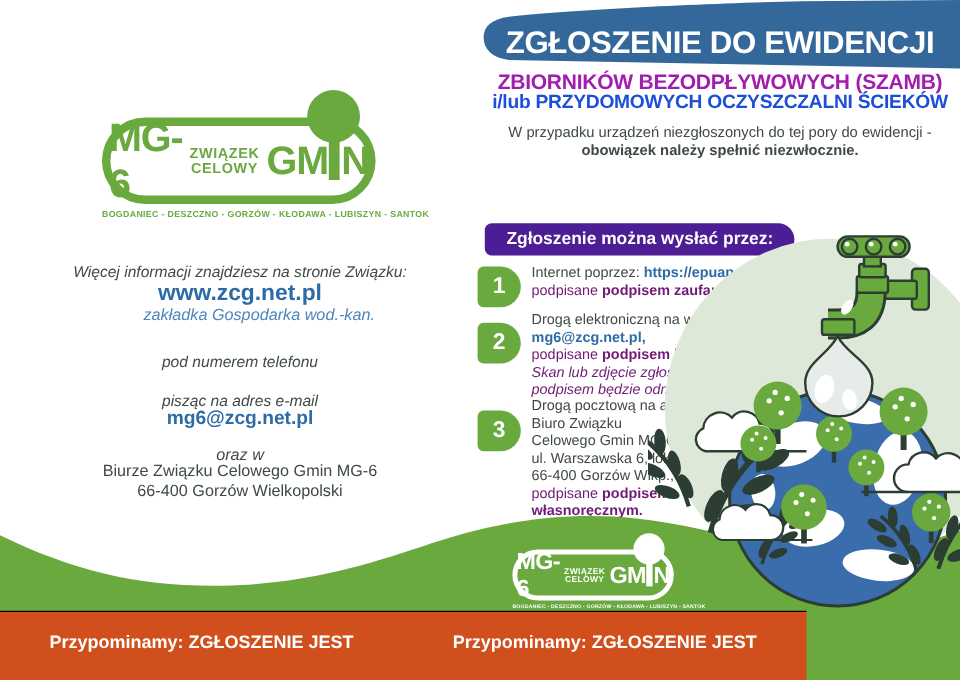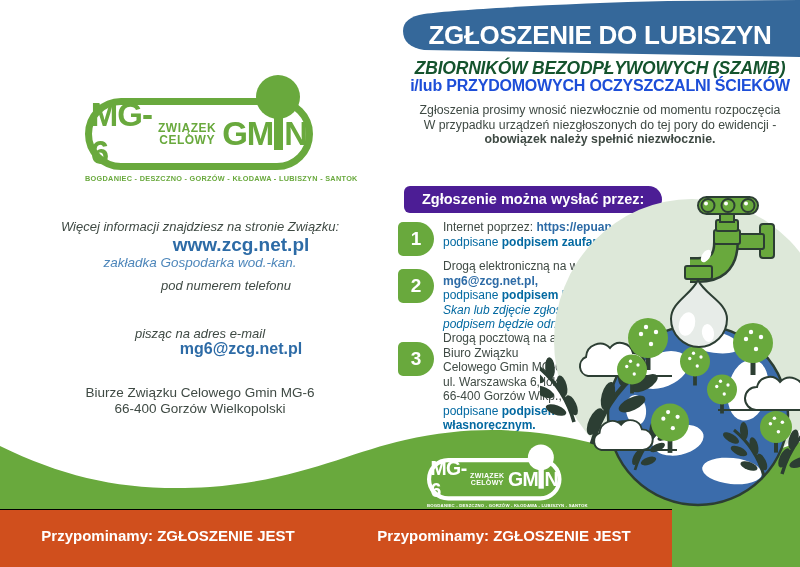--- a/index.html
+++ b/index.html
@@ -21,36 +21,36 @@
                background:#69a93d;}
   .logo-towns{width:228px;text-align:center;font-size:7.3px;font-weight:bold;color:#69a93d;
               letter-spacing:.3px;margin-top:4px;white-space:nowrap;}
   .logo--white .logo-frame{border-color:#fff;}
   .logo--white .logo-mg6,.logo--white .logo-zc,.logo--white .logo-gmin,.logo--white .logo-towns{color:#fff;}
   .logo--white .logo-trunk,.logo--white .logo-canopy{background:#fff;}
 
   
   .lx{left:0;width:400px;text-align:center;}
   .it{font-style:italic;}
-  .blue-b{color:#2d6ba6;font-weight:bold;margin-left:41px;}
-  .blue-l{color:#4d86ba;}
+  .blue-b{color:#2d6ba6;font-weight:bold;}
+  .blue-l{color:#4d86ba;margin-left:16px;}
   .small{font-size:13px;line-height:15px;}
 
   
   .rx{left:400px;width:400px;text-align:center;}
   #title{top:20px;font-size:26px;font-weight:bold;color:#fff;letter-spacing:-.3px;}
-  #sub1{top:58px;font-size:17.5px;font-weight:bold;color:#14532d;letter-spacing:-.2px;font-style:italic;}
+  #sub1{top:58px;font-size:17.5px;font-weight:bold;color:#a21caf;letter-spacing:-.2px;}
   #sub2{top:77px;font-size:16px;font-weight:bold;color:#1d4ed8;letter-spacing:-.2px;}
   #intro{top:103px;left:402px;width:396px;font-size:12.3px;line-height:14.5px;text-align:center;}
   #badge{left:404px;top:186px;background:#4c1d95;color:#fff;font-weight:bold;font-size:14.5px;
          line-height:27px;padding:0 18px;border-radius:7px 16px 16px 7px;}
   .num{left:398px;width:36px;height:34px;background:#69a93d;color:#fff;font-size:19px;font-weight:bold;
        text-align:center;line-height:34px;border-radius:5px 17px 17px 5px;}
   .itxt{left:443px;width:340px;font-size:12px;line-height:14.5px;text-align:left;}
-  .org{color:#0369a1;margin-top:29px;}
+  .org{color:#701a75;margin-top:29px;}
   .lnk{color:#2d6ba6;font-weight:bold;}
 
   
   #bar{left:0;top:509px;width:672px;height:58px;background:#d04f1d;border-top:1px solid #000000;
        box-sizing:border-box;display:flex;z-index:6;}
   .bar-half{width:400px;text-align:center;line-height:52px;color:#fff;font-weight:bold;font-size:15px;}
 
   svg{display:block;}
 </style>
 </head>
@@ -72,39 +72,39 @@
         <span>N</span>
       </span>
     </div>
     <div class="logo-towns">BOGDANIEC - DESZCZNO - GORZÓW - KŁODAWA - LUBISZYN - SANTOK</div>
   </div>
 
   <div class="abs lx small it" style="top:219px;">Więcej informacji znajdziesz na stronie Związku:</div>
   <div class="abs lx blue-b" style="top:234px;font-size:19px;">www.zcg.net.pl</div>
   <div class="abs lx blue-l it" style="top:255px;font-size:13.5px;">zakładka Gospodarka wod.-kan.</div>
 
-  <div class="abs lx small it" style="top:278px;padding-left:26px;">pod numerem telefonu</div>
+  <div class="abs lx small it" style="top:294px;">pod numerem telefonu</div>
 
   <div class="abs lx small it" style="top:326px;">pisząc na adres e-mail</div>
   <div class="abs lx blue-b" style="top:340px;font-size:16px;text-align:center;">mg6@zcg.net.pl</div>
 
+  <div class="abs lx it" style="top:371px;font-size:13.5px;">oraz w</div>
   <div class="abs lx" style="top:385px;font-size:13.5px;line-height:15.5px;">
     <div>Biurze Związku Celowego Gmin MG-6</div>
     <div>66-400 Gorzów Wielkopolski</div>
   </div>
 
   <svg class="abs" style="left:400px;top:0;" width="400" height="58" viewBox="0 0 400 58">
     <path d="M 24,14 C 10,16 3,22 3,31 C 3,41 10,48 24,50 L 400,57 L 400,0 L 268,1 C 176,3 64,9 24,14 Z" fill="#35689a"></path>
   </svg>
-  <div class="abs rx" id="title">ZGŁOSZENIE DO LUBISZYN</div>
+  <div class="abs rx" id="title">ZGŁOSZENIE DO EWIDENCJI</div>
   <div class="abs rx" id="sub1">ZBIORNIKÓW BEZODPŁYWOWYCH (SZAMB)</div>
   <div class="abs rx" id="sub2">i/lub PRZYDOMOWYCH OCZYSZCZALNI ŚCIEKÓW</div>
 
   <div class="abs" id="intro">
-    <div>Zgłoszenia prosimy wnosić niezwłocznie od momentu rozpoczęcia</div>
     <div>W przypadku urządzeń niezgłoszonych do tej pory do ewidencji -</div>
     <div style="font-weight:bold;">obowiązek należy spełnić niezwłocznie.</div>
   </div>
 
   <div class="abs" id="badge">Zgłoszenie można wysłać przez:</div>
 
   <div class="abs num" style="top:222px;">1</div>
   <div class="abs itxt" style="top:220px;">
     <span>Internet poprzez: </span><span class="lnk">https://epuap.gov.pl,</span><br>
     <span class="org">podpisane </span><b class="org">podpisem zaufanym.</b>

